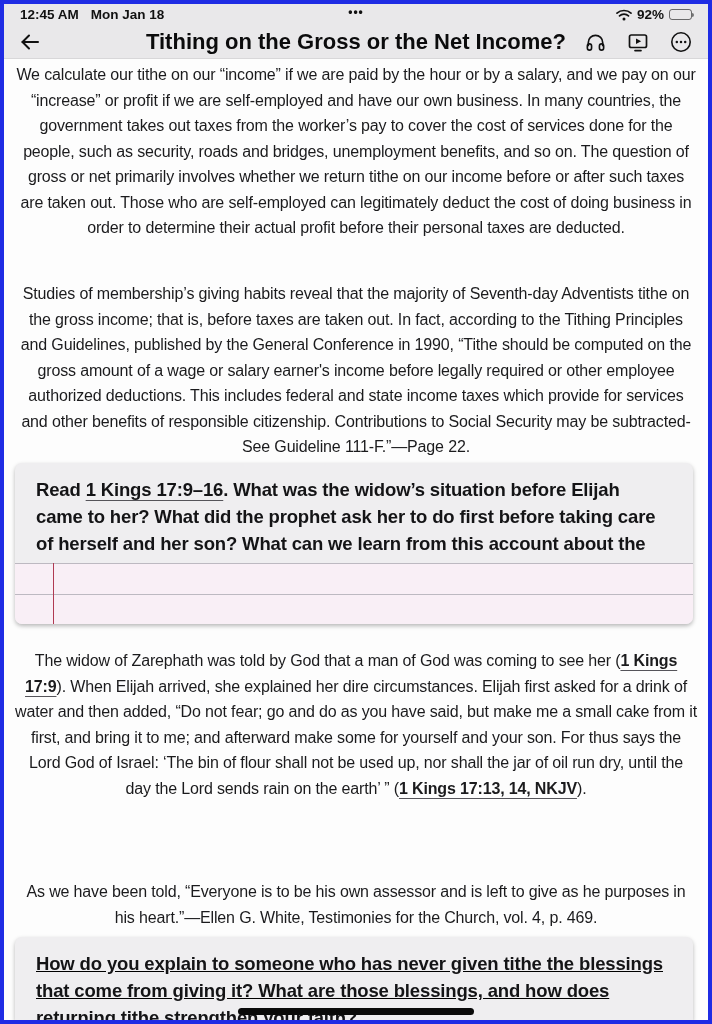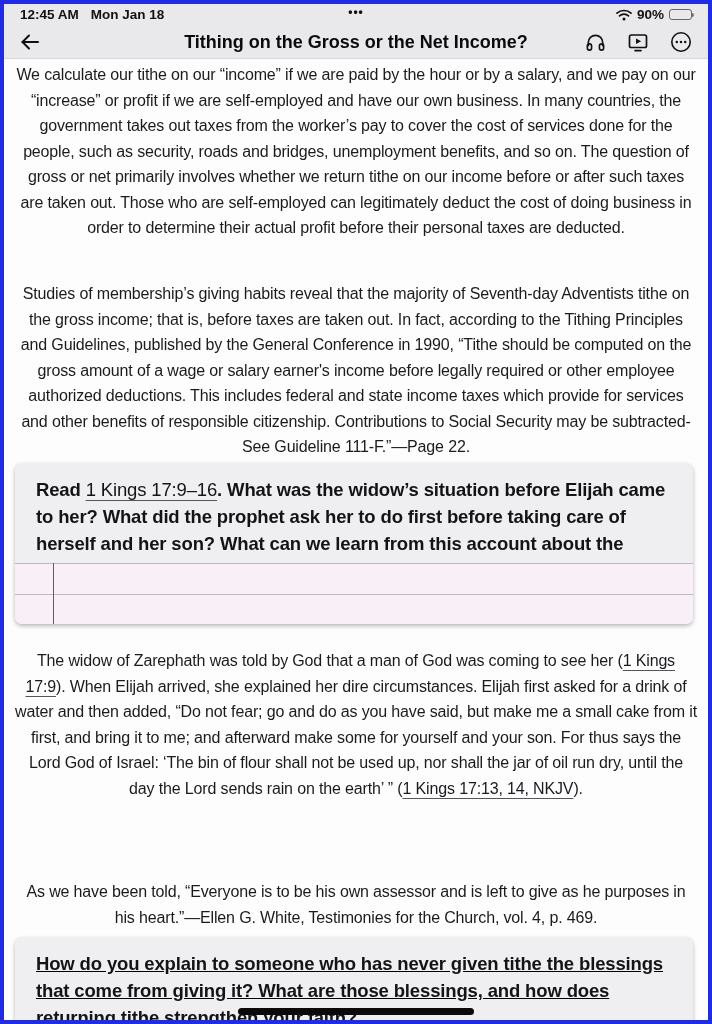--- a/index.html
+++ b/index.html
@@ -40,35 +40,35 @@
     position: absolute; right: -3px; top: 3.2px; width: 2px; height: 4.5px;
     background: rgba(0,0,0,0.5); border-radius: 0 2px 2px 0;
   }
 
   .navbar {
     position: absolute; top: 21px; left: 0; right: 0; height: 34px;
     display: flex; align-items: center; padding: 0 14px;
   }
   .nav-title {
     position: absolute; left: 50%; transform: translateX(-50%);
-    font-size: 18px; font-weight: 700; color: #0b0b0c; white-space: nowrap;
+    font-size: 22px; font-weight: 700; color: #0b0b0c; white-space: nowrap;
   }
   .nav-back { width: 26px; height: 26px; color: #111; cursor: pointer; display: flex; align-items: center; }
   .nav-actions { margin-left: auto; display: flex; align-items: center; gap: 17px; }
   .nav-icon { width: 26px; height: 26px; color: #111; cursor: pointer; display: flex; align-items: center; justify-content: center; }
   .nav-icon svg, .nav-back svg { display: block; }
 
   
   .blk { position: absolute; left: 11px; width: 682px; }
   .body-text {
     font-size: 16px; line-height: 25.5px; letter-spacing: -0.15px;
     color: var(--text, #1b1b1d); text-align: center;
   }
   .ref-link {
-    color: inherit; font-weight: 400;
+    color: inherit; font-weight: 700;
     text-decoration: underline; text-decoration-thickness: 1px;
     text-decoration-color: #55545a; text-underline-offset: 4px;
     cursor: pointer;
   }
 
   
   .qbox {
     position: absolute; left: 11px; width: 678px;
     border-radius: 7px 7px 0 0;
     box-shadow: 0 2px 4px rgba(0,0,0,0.28);
@@ -112,21 +112,21 @@
       </div>
       <div class="sb-center">•••</div>
       <div class="sb-right">
         <span class="wifi-icon">
           <svg width="16" height="12" viewBox="0 0 16 12" fill="none">
             <path d="M1 4.2 C4.8 0.6 11.2 0.6 15 4.2" stroke="#111" stroke-width="1.7" stroke-linecap="round"></path>
             <path d="M3.5 6.9 C6 4.6 10 4.6 12.5 6.9" stroke="#111" stroke-width="1.7" stroke-linecap="round"></path>
             <circle cx="8" cy="9.9" r="1.5" fill="#111"></circle>
           </svg>
         </span>
-        <span>90%</span>
+        <span>92%</span>
         <span class="battery">
           <span class="battery-fill" style="width: 57%;"></span>
           <span class="battery-nub"></span>
         </span>
       </div>
     </div>
 
     <div class="navbar">
       <span class="nav-back">
         <svg width="24" height="24" viewBox="0 0 24 24" fill="none" stroke="#111" stroke-width="2" stroke-linecap="round" stroke-linejoin="round">

